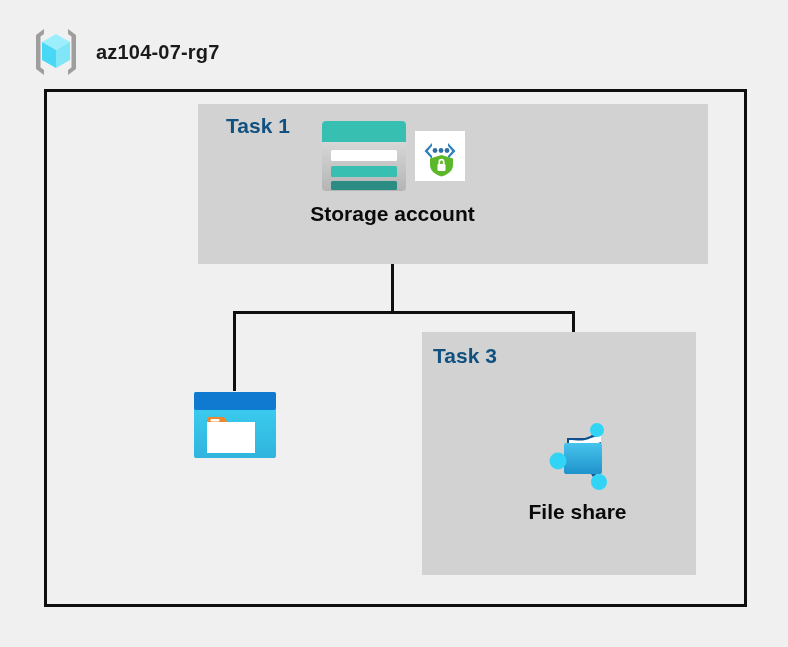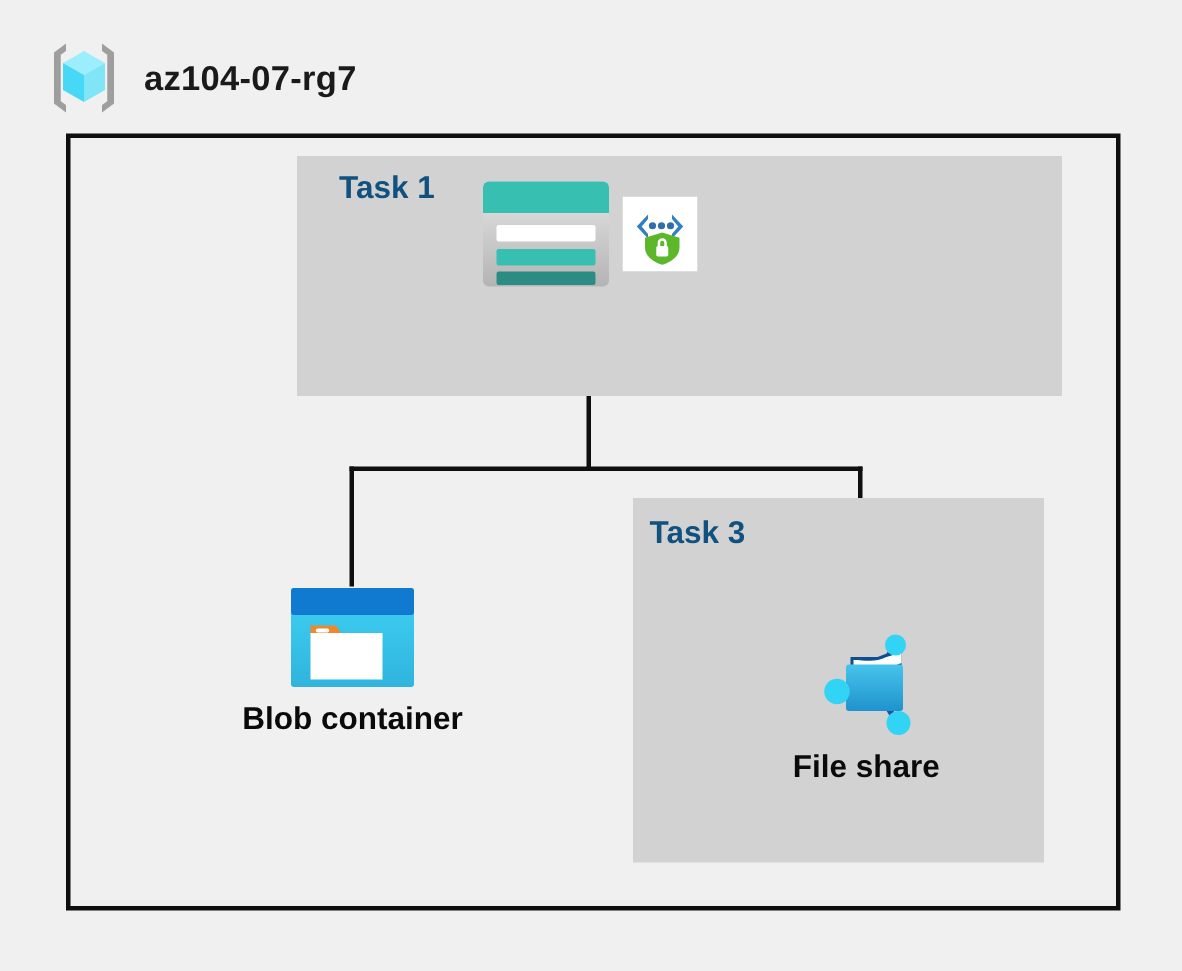--- a/index.html
+++ b/index.html
@@ -30,21 +30,21 @@
     display: flex;
     align-items: center;
     gap: 14px;
   }
   .rg-icon {
     width: 52px;
     height: 52px;
     display: block;
   }
   .rg-title {
-    font-size: 23px;
+    font-size: 20px;
     font-weight: bold;
     color: #1a1a1a;
     letter-spacing: 0.2px;
     white-space: nowrap;
   }
 
   
   .rg-frame {
     position: absolute;
     left: 44px;
@@ -185,20 +185,21 @@
           <circle cx="26" cy="19.5" r="2.4" fill="#2f6fa8"></circle>
           <circle cx="32" cy="19.5" r="2.4" fill="#2f6fa8"></circle>
 
           <path d="M26.5 24 L38 27.5 V34 C38 39.8 32.8 43.6 26.5 45.5 C20.2 43.6 15 39.8 15 34 V27.5 Z" fill="#5cb82a"></path>
 
           <rect x="22.5" y="33" width="8" height="7" rx="1.2" fill="#ffffff"></rect>
           <path d="M24.3 33 V30.8 a2.2 2.2 0 0 1 4.4 0 V33" fill="none" stroke="#ffffff" stroke-width="1.7"></path>
         </svg>
       </span>
     </div>
+    <div class="node-caption">Storage account</div>
   </div>
 
 
   <div class="node" id="node-blob">
     <div class="node-icons">
       <span>
         <svg width="82" height="66" viewBox="0 0 82 66" xmlns="http://www.w3.org/2000/svg">
           <defs>
             <linearGradient id="blobBody" x1="0" y1="0" x2="0" y2="1">
               <stop offset="0%" stop-color="#3fd2f5"></stop>
@@ -208,21 +209,20 @@
           <rect x="0" y="0" width="82" height="66" rx="2" fill="url(#blobBody)"></rect>
           <rect x="0" y="0" width="82" height="18" rx="2" fill="#0f7ad0"></rect>
 
           <path d="M13 25 H30 L34 31 H13 Z" fill="#f0872a"></path>
           <rect x="16.5" y="27" width="9" height="2.6" rx="1.3" fill="#ffffff"></rect>
 
           <rect x="13" y="30" width="48" height="31" fill="#ffffff"></rect>
         </svg>
       </span>
     </div>
-    <div class="node-caption">Blob container</div>
   </div>
 
   <div class="task-panel" id="panel-task3">
     <span class="task-label">Task 3</span>
   </div>
 
   <div class="node" id="node-fileshare">
     <div class="node-icons">
       <span>
         <svg width="78" height="74" viewBox="0 0 78 74" xmlns="http://www.w3.org/2000/svg">

